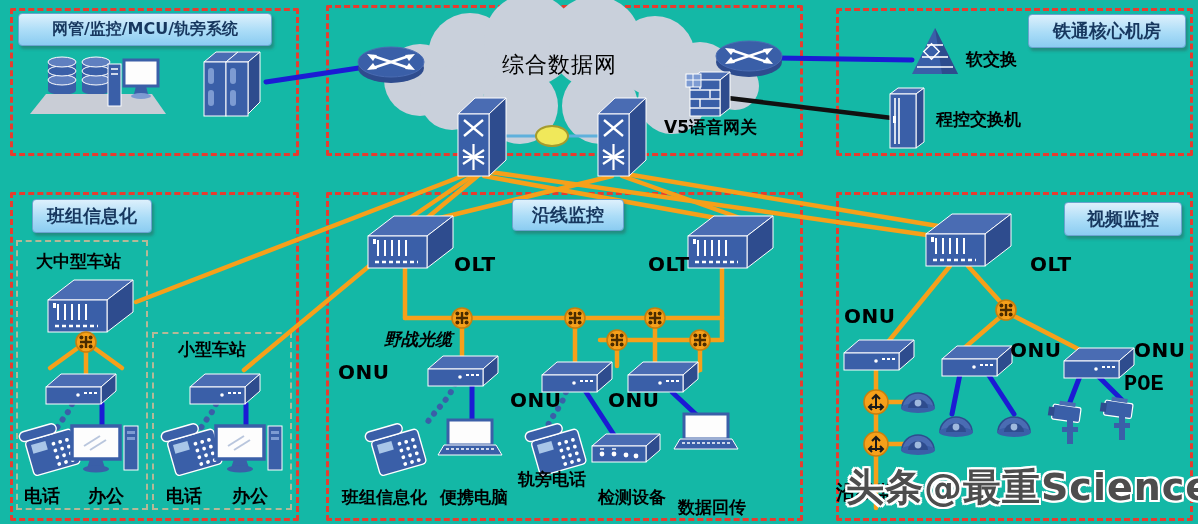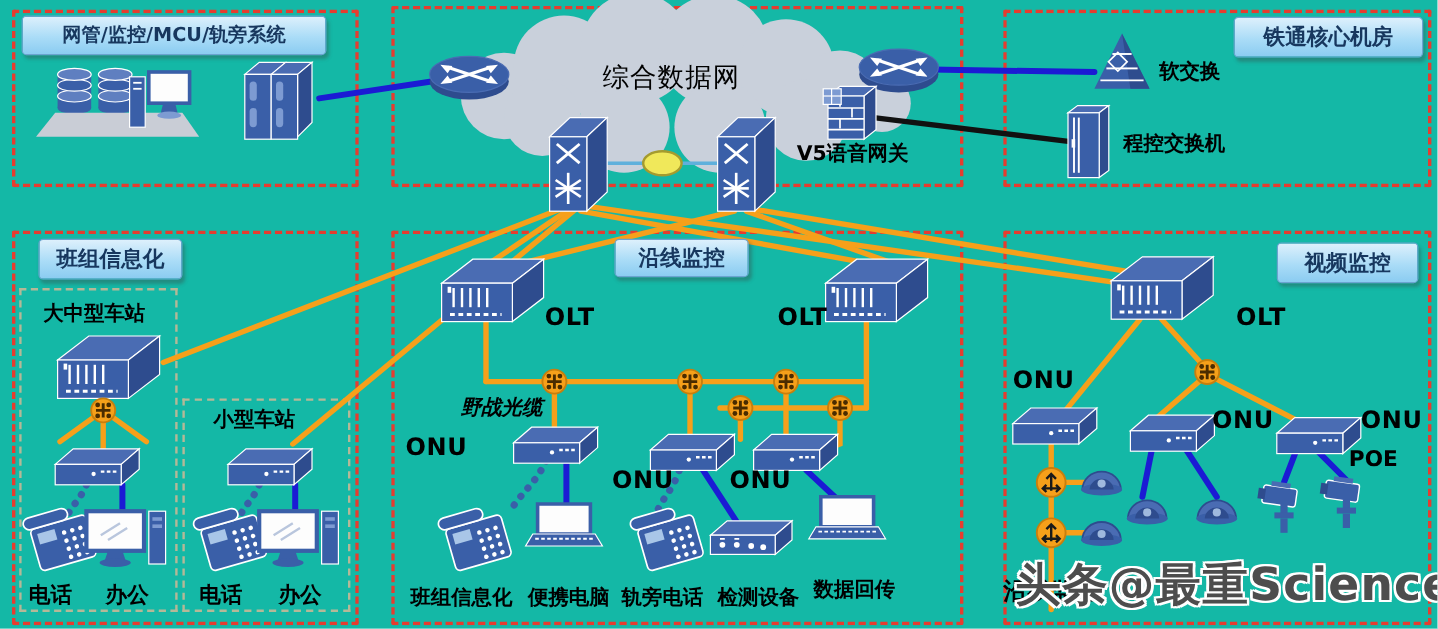--- a/index.html
+++ b/index.html
@@ -372,25 +372,25 @@
   <div class="lbl" style="left:232px;top:484px;font-size:18px;">办公</div>
 
   <div class="lbl big" style="left:454px;top:252px;">OLT</div>
   <div class="lbl big" style="left:648px;top:252px;">OLT</div>
   <div class="lbl" style="left:384px;top:328px;font-style:italic;">野战光缆</div>
   <div class="lbl big" style="left:338px;top:360px;">ONU</div>
   <div class="lbl big" style="left:510px;top:388px;">ONU</div>
   <div class="lbl big" style="left:608px;top:388px;">ONU</div>
   <div class="lbl" style="left:342px;top:486px;">班组信息化</div>
   <div class="lbl" style="left:440px;top:486px;text-align:center;">便携电脑</div>
-  <div class="lbl" style="left:518px;top:486px;text-align:center;">轨旁电话</div>
+  <div class="lbl" style="left:518px;top:468px;text-align:center;">轨旁电话</div>
   <div class="lbl" style="left:598px;top:486px;">检测设备</div>
-  <div class="lbl" style="left:678px;top:480px;">数据回传</div>
+  <div class="lbl" style="left:678px;top:496px;">数据回传</div>
 
   <div class="lbl big" style="left:1030px;top:252px;">OLT</div>
   <div class="lbl big" style="left:844px;top:304px;">ONU</div>
   <div class="lbl big" style="left:1010px;top:338px;">ONU</div>
   <div class="lbl big" style="left:1134px;top:338px;">ONU</div>
-  <div class="lbl" style="left:1124px;top:372px;font-size:18px;">POE</div>
+  <div class="lbl" style="left:1124px;top:372px;font-size:22px;font-family:Liberation Mono, monospace;">POE</div>
   <div class="lbl" style="left:836px;top:479px;font-size:20px;">沿线监控</div>
 
   <div class="watermark">头条@最重Science</div>
 </div>
 
 </body></html>

